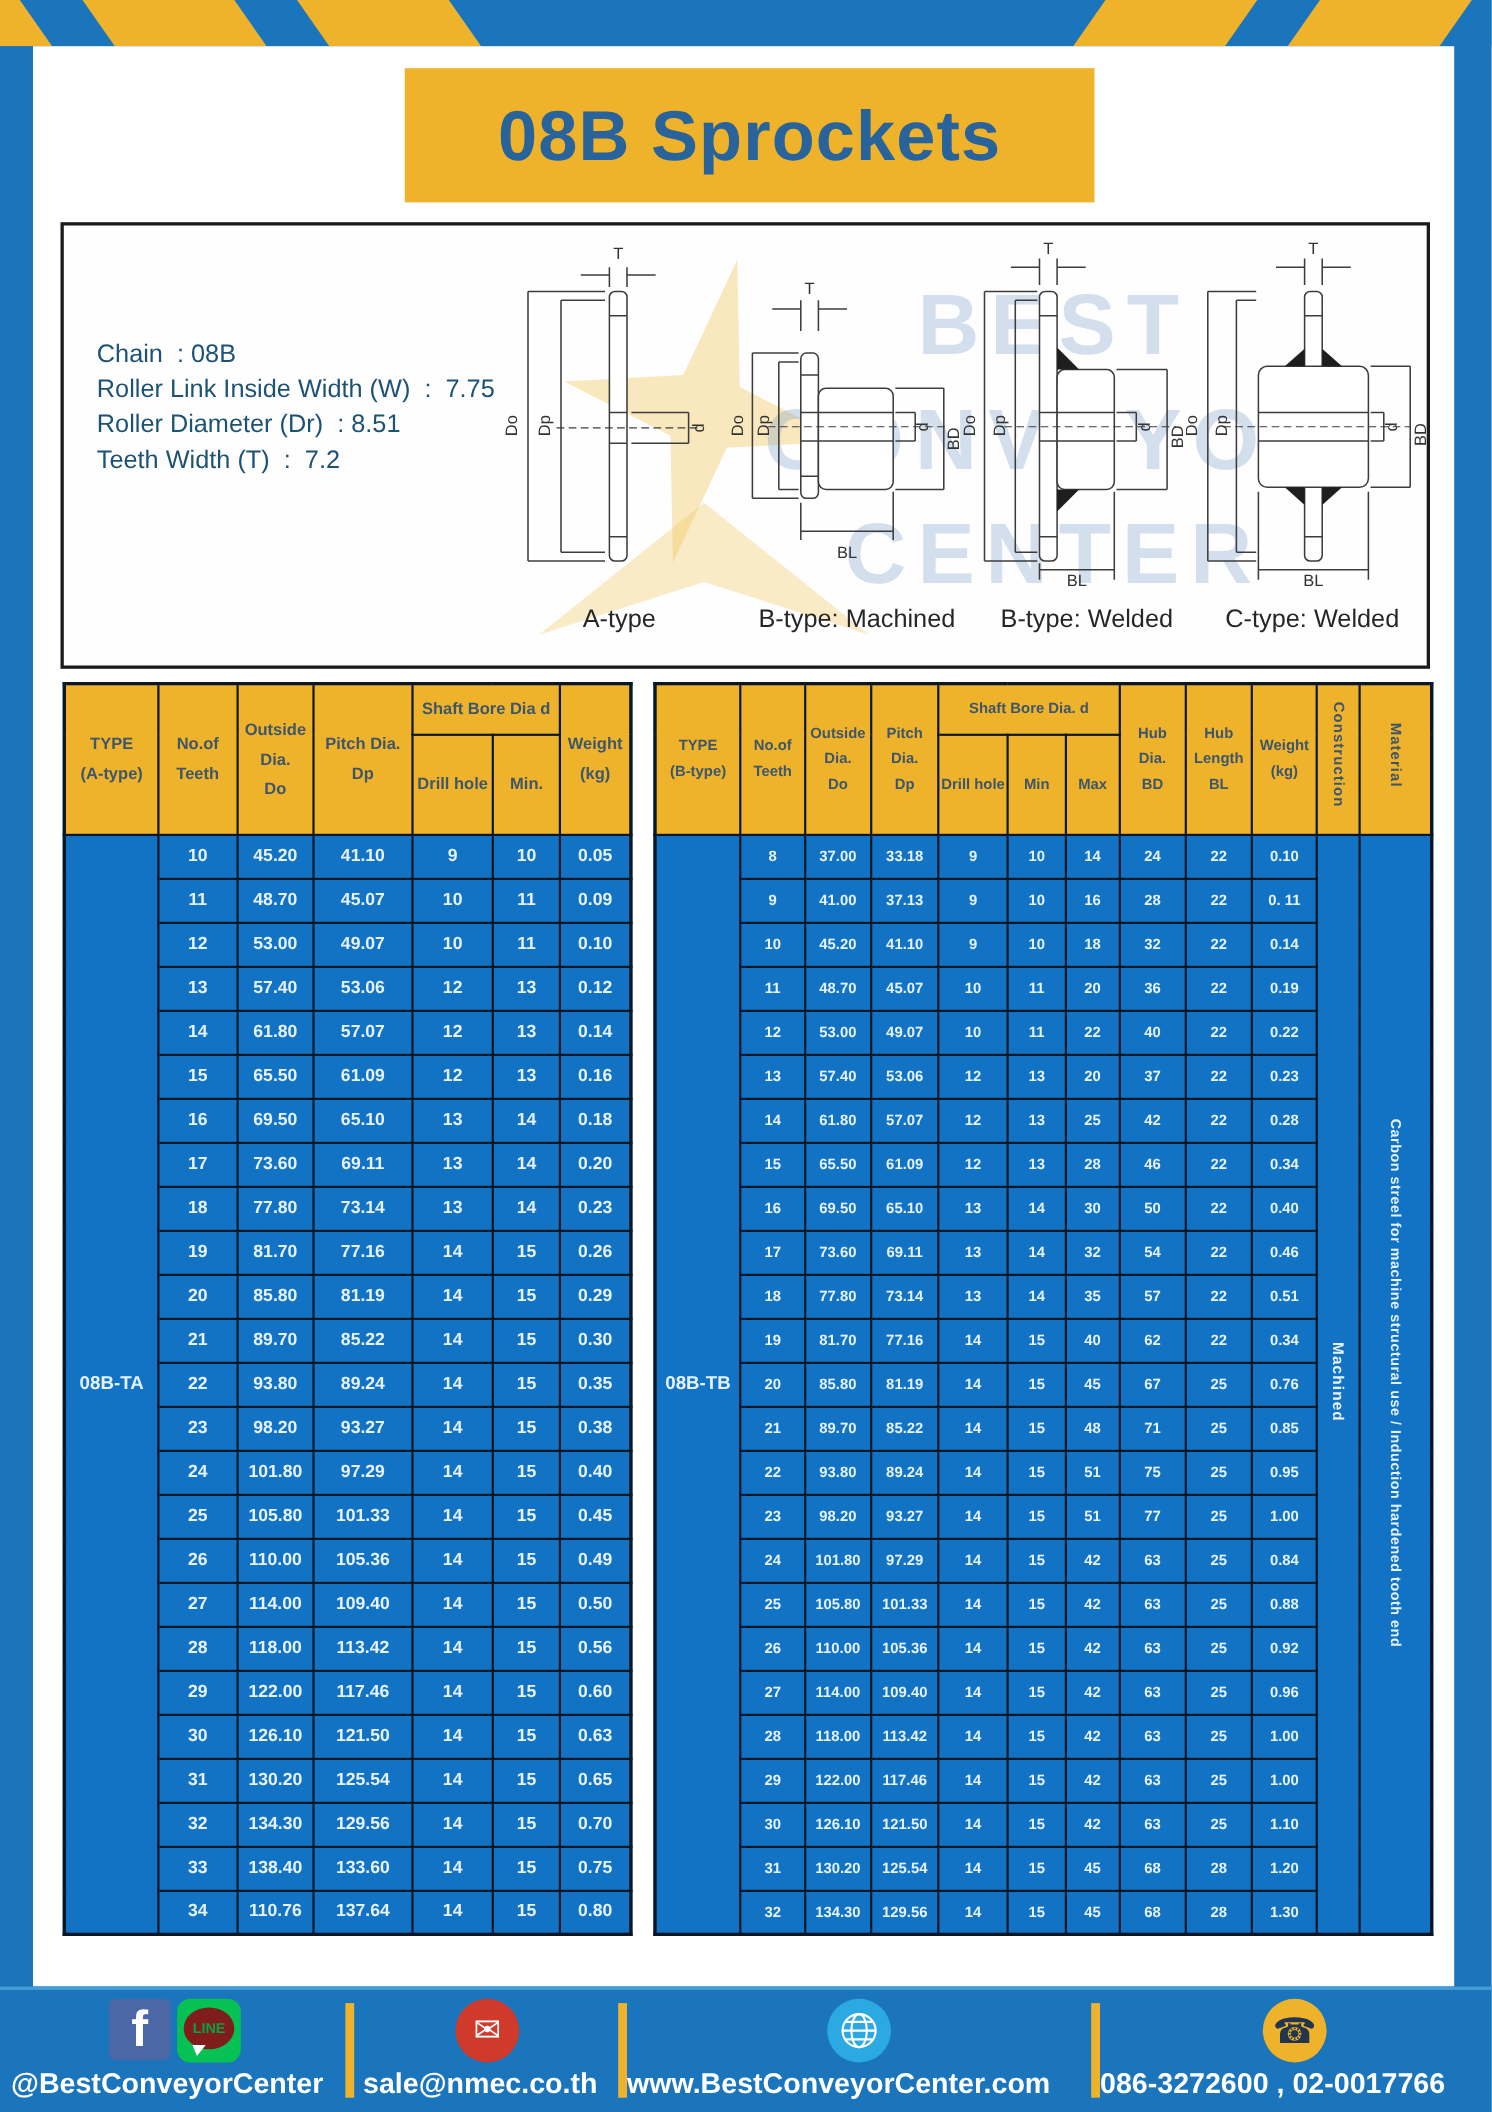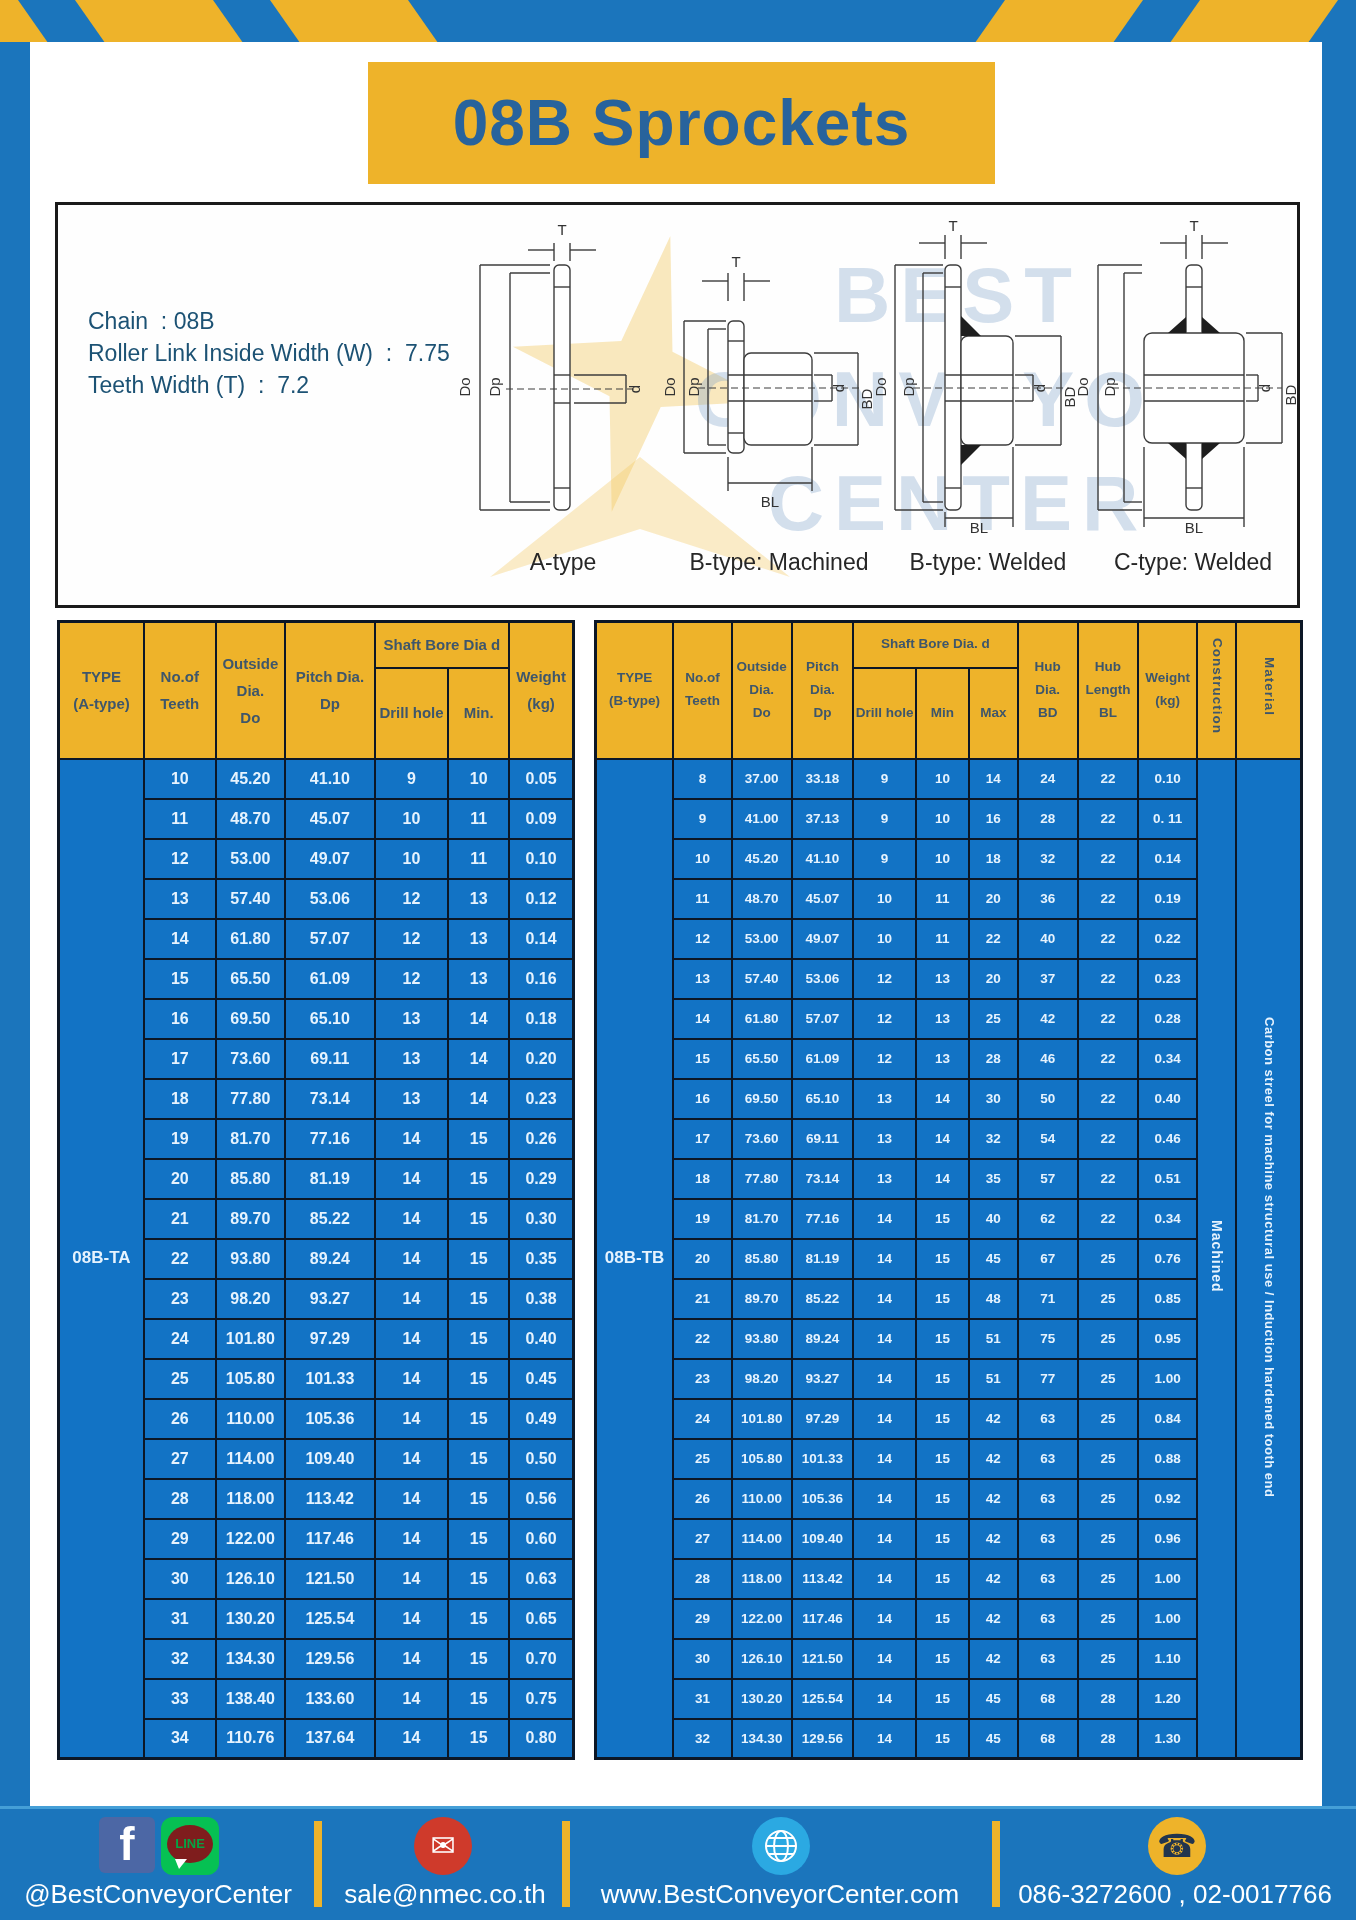--- a/index.html
+++ b/index.html
@@ -52,21 +52,21 @@
   #table-a tbody td { font-size:16px; }
   #table-b tbody td { font-size:13.5px; }
   td.type-cell { font-size:17px !important; }
   .vwrap { writing-mode:vertical-rl; text-orientation:mixed; display:inline-block; line-height:1.1; letter-spacing:1px; }
   td.vert .vwrap { font-size:14px; }
   td.vert.material .vwrap { font-size:13px; letter-spacing:0.5px; }
 
   
   .footer { position:absolute; left:0; top:1806px; width:1356px; height:114px; background:#1b75bc; border-top:3px solid #459fd7; }
   .f-divider { position:absolute; top:12px; width:8px; height:86px; background:#eeb32a; }
-  .f-text { position:absolute; top:70px; font-size:26px; font-weight:normal; color:#ffffff; text-align:center; }
+  .f-text { position:absolute; top:70px; font-size:26px; font-weight:bold; color:#ffffff; }
   .icon-fb { position:absolute; left:99px; top:8px; width:56px; height:56px; background:#4c67a5; border-radius:6px;
              color:#fff; font-weight:bold; font-size:46px; text-align:center; line-height:54px; }
   .icon-line { position:absolute; left:161px; top:8px; width:58px; height:58px; background:#06c153; border-radius:12px; }
   .icon-line .bubble { position:absolute; left:6px; top:8px; width:46px; height:38px; background:#7f1d1d; border-radius:50%;
                        text-align:center; line-height:38px; font-size:13px; font-weight:bold; color:#05a344; }
   .icon-line .tail { position:absolute; left:14px; top:42px; width:0; height:0;
                      border-left:4px solid transparent; border-right:8px solid transparent; border-top:10px solid #fff; }
   .icon-circle { position:absolute; top:8px; width:58px; height:58px; border-radius:50%; text-align:center; line-height:58px; }
   .icon-mail { left:414px; background:#cf3a2b; color:#fff; font-size:30px; }
   .icon-globe { left:752px; background:#2ba9e2; }
@@ -96,20 +96,21 @@
   <div class="wm-chev"></div>
   <div class="wm-text">
     <div>BEST</div>
     <div>CONVEYOR</div>
     <div>CENTER</div>
   </div>
 
   <div class="specs">
     <div>Chain  : 08B</div>
     <div>Roller Link Inside Width (W)  :  7.75</div>
+    <div>Roller Diameter (Dr)  : 8.51</div>
     <div>Teeth Width (T)  :  7.2</div>
   </div>
 
   <svg class="dg" style="left:390px" viewBox="0 0 230 320">
     <line x1="106" y1="28" x2="106" y2="46"></line>
       <line x1="122" y1="28" x2="122" y2="46"></line>
     <line x1="80" y1="35" x2="106" y2="35"></line>
       <line x1="122" y1="35" x2="148" y2="35"></line>
     <text x="114" y="20" text-anchor="middle">T</text>
     <rect class="plate" x="106" y="50" width="16" height="245" rx="5"></rect>

